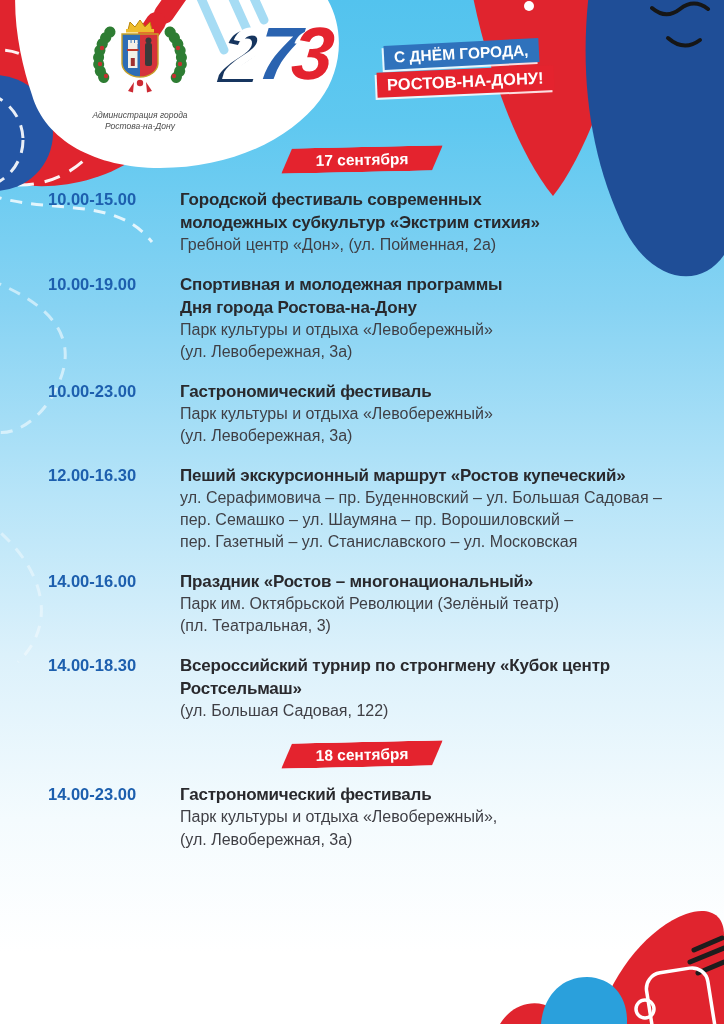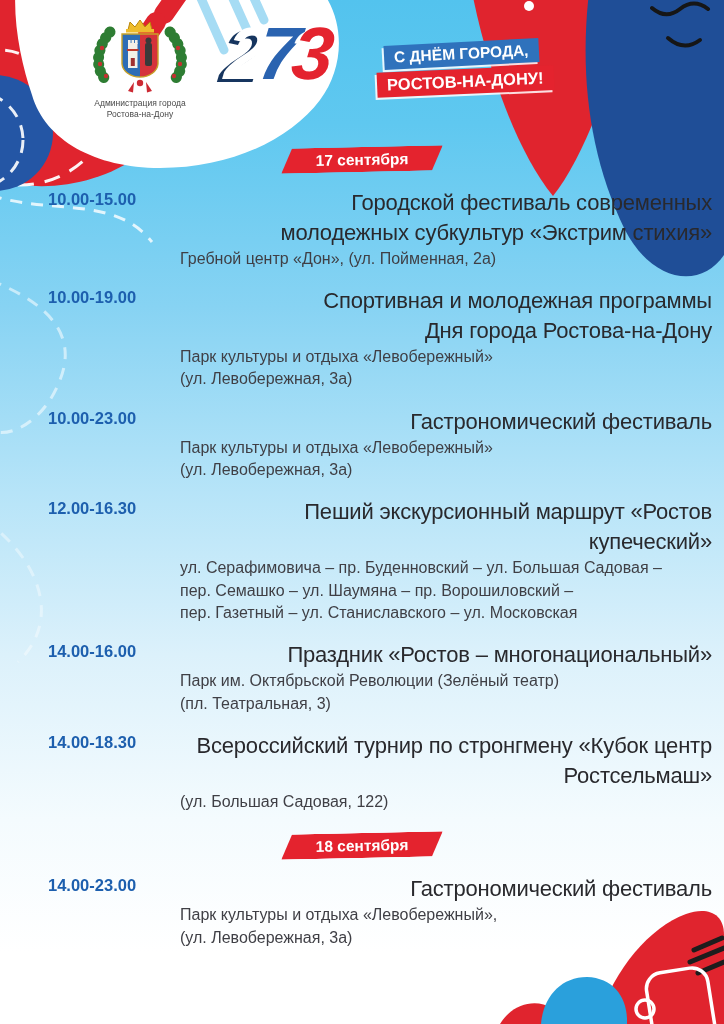--- a/index.html
+++ b/index.html
@@ -9,21 +9,21 @@
   }
   .page{
     position:relative;width:724px;height:1024px;overflow:hidden;
     background:linear-gradient(180deg,#53c3ee 0%,#5fc8f0 12%,#87d3f3 30%,
                #b6e4f8 48%,#dcf1fb 64%,#f4fbfe 80%,#ffffff 93%,#ffffff 100%);
   }
   .deco{position:absolute;left:0;top:0;width:724px;height:1024px;pointer-events:none;}
 
   
   .logo-block{position:absolute;left:86px;top:18px;width:108px;text-align:center;}
-  .logo-caption{margin-top:0;font-size:8.5px;line-height:1.3;color:#4a4a4a;}
+  .logo-caption{margin-top:12px;font-size:8.5px;line-height:1.3;color:#4a4a4a;font-style:italic;}
   .anniv{
     position:absolute;left:226px;top:14px;height:80px;
     font-size:74px;line-height:80px;font-weight:bold;font-style:italic;
     letter-spacing:-8px;transform:skewX(-6deg);white-space:nowrap;
   }
   .d2{color:#ffffff;text-shadow:-5px 3px 0 #16355f;}
   .d7{color:#2a63b0;text-shadow:-5px 3px 0 #ffffff;}
   .d3{color:#e4232e;text-shadow:-5px 3px 0 #ffffff;}
   .badge{
     position:absolute;color:#fff;font-weight:bold;white-space:nowrap;
@@ -42,22 +42,22 @@
     transform:rotate(-1.2deg);
   }
   .event{display:flex;margin:16px 0 15px 48px;}
   .event:last-child{margin-bottom:4px;}
   .time{
     flex:none;width:132px;color:#1d5fae;font-weight:bold;
     font-size:16.5px;line-height:1.36;
   }
   .info{width:532px;}
   .title{
-    font-weight:normal;color:#29292d;font-size:22px;line-height:1.36;
-    letter-spacing:-0.2px;white-space:pre-line;text-align:right;
+    font-weight:bold;color:#29292d;font-size:17px;line-height:1.36;
+    letter-spacing:-0.2px;white-space:pre-line;
   }
   .details{color:#3f3f45;font-size:16px;line-height:1.4;white-space:pre-line;}
 </style>
 </head>
 <body>
 
 <div class="page">
 
   <svg class="deco" viewBox="0 0 724 1024" aria-hidden="true">
 

